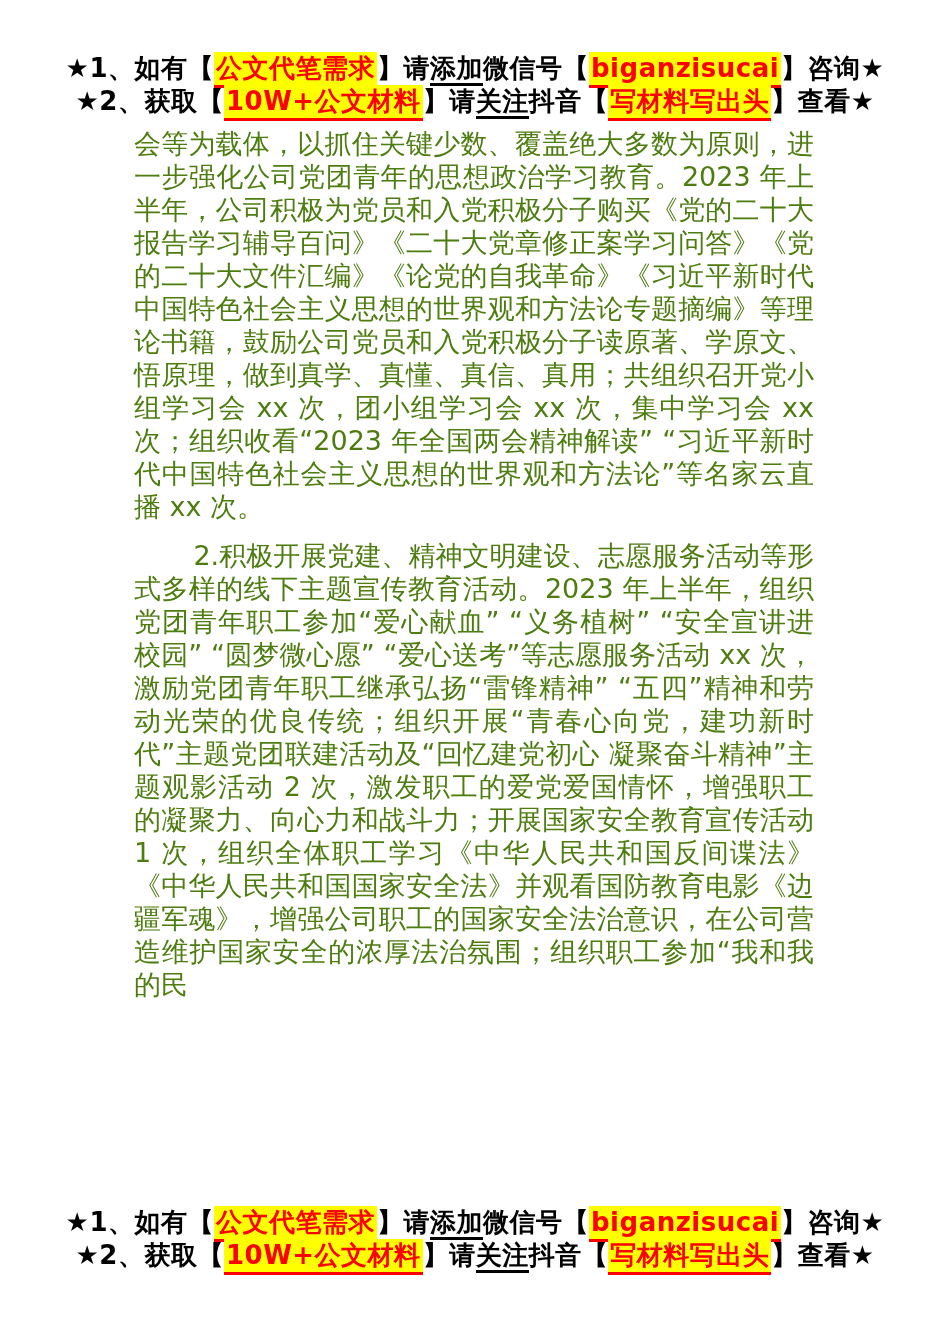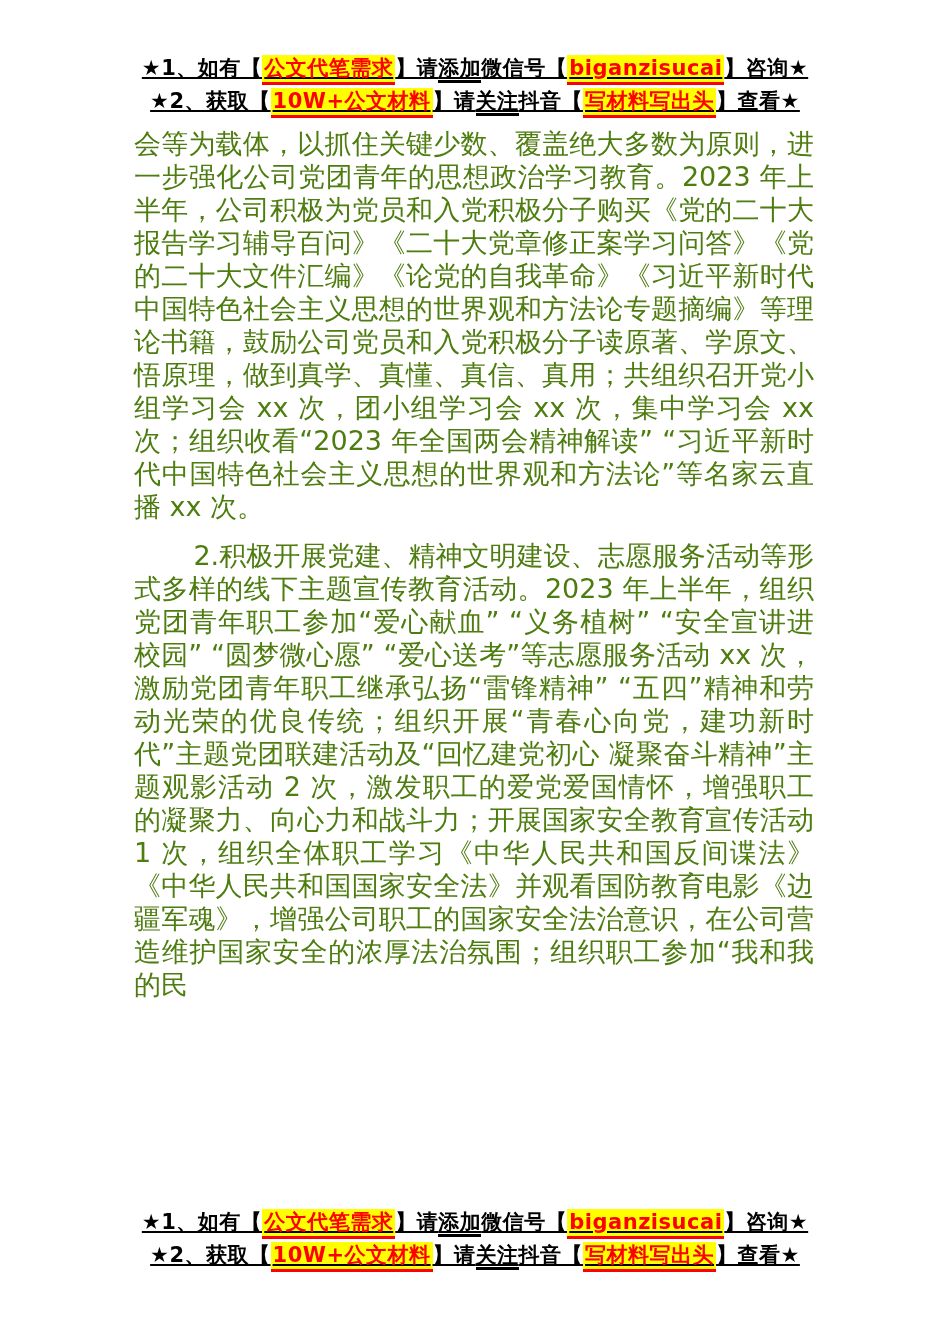--- a/index.html
+++ b/index.html
@@ -14,25 +14,24 @@
   .page {
     position: absolute; inset: 0;
     background: #ffffff;
   }
   
   .banner {
     position: absolute;
     left: 0; right: 0;
     text-align: center;
     font-weight: bold;
-    font-size: 21px;
+    font-size: 26px;
     line-height: 33px;
     color: #000000;
     letter-spacing: 0.5px;
-    text-decoration: underline;
   }
   .banner-top { top: 52px; }
   .banner-bottom { top: 1206px; }
   .seg { white-space: pre; }
   .hl { background: #ffff00; padding: 1px 2px 2px 2px; }
   .red { color: #fe0000; }
   .u-black { border-bottom: 3px solid #000000; padding-bottom: 0px; }
   .u-red { border-bottom: 3px solid #fe0000; }
   
   .doc-body {

